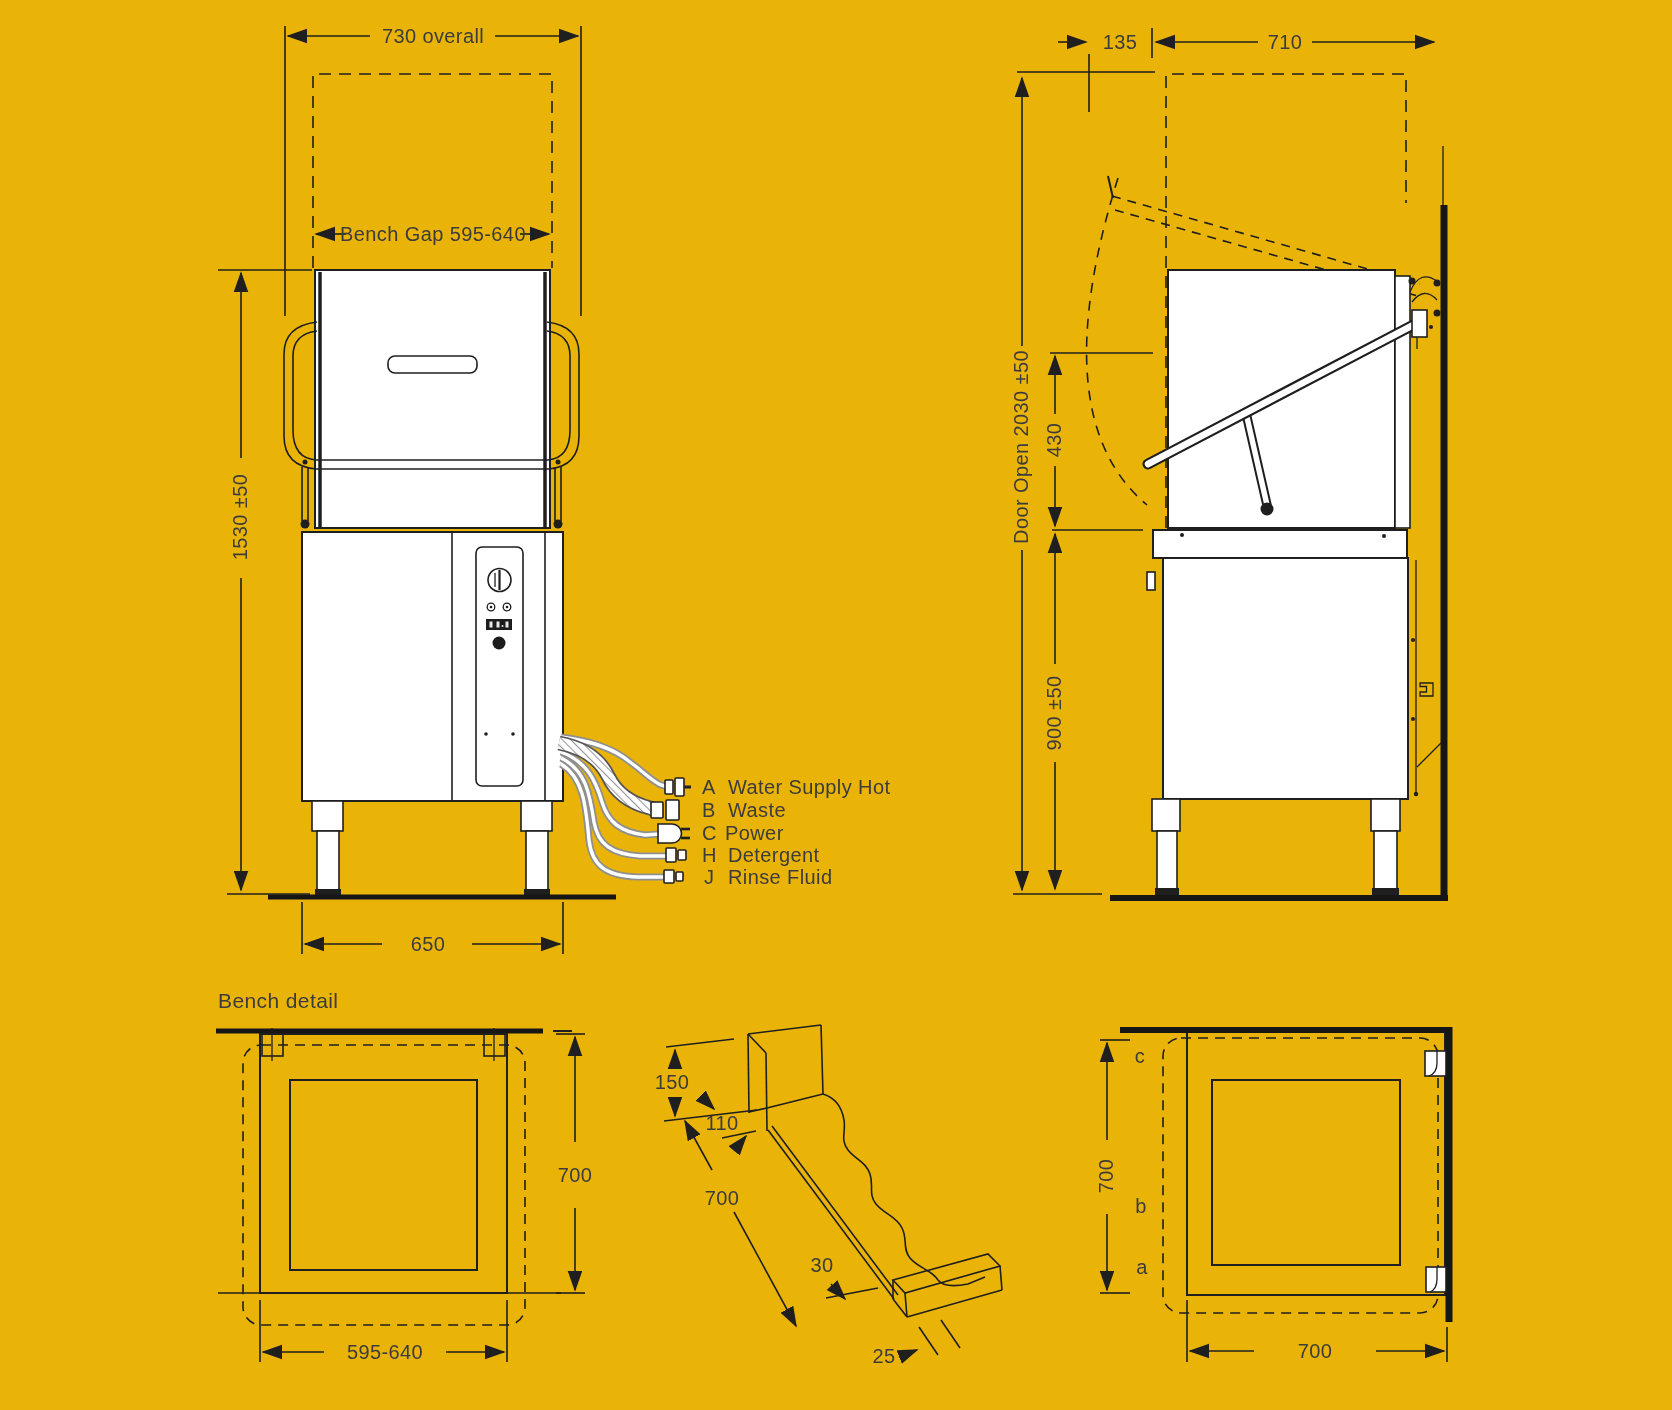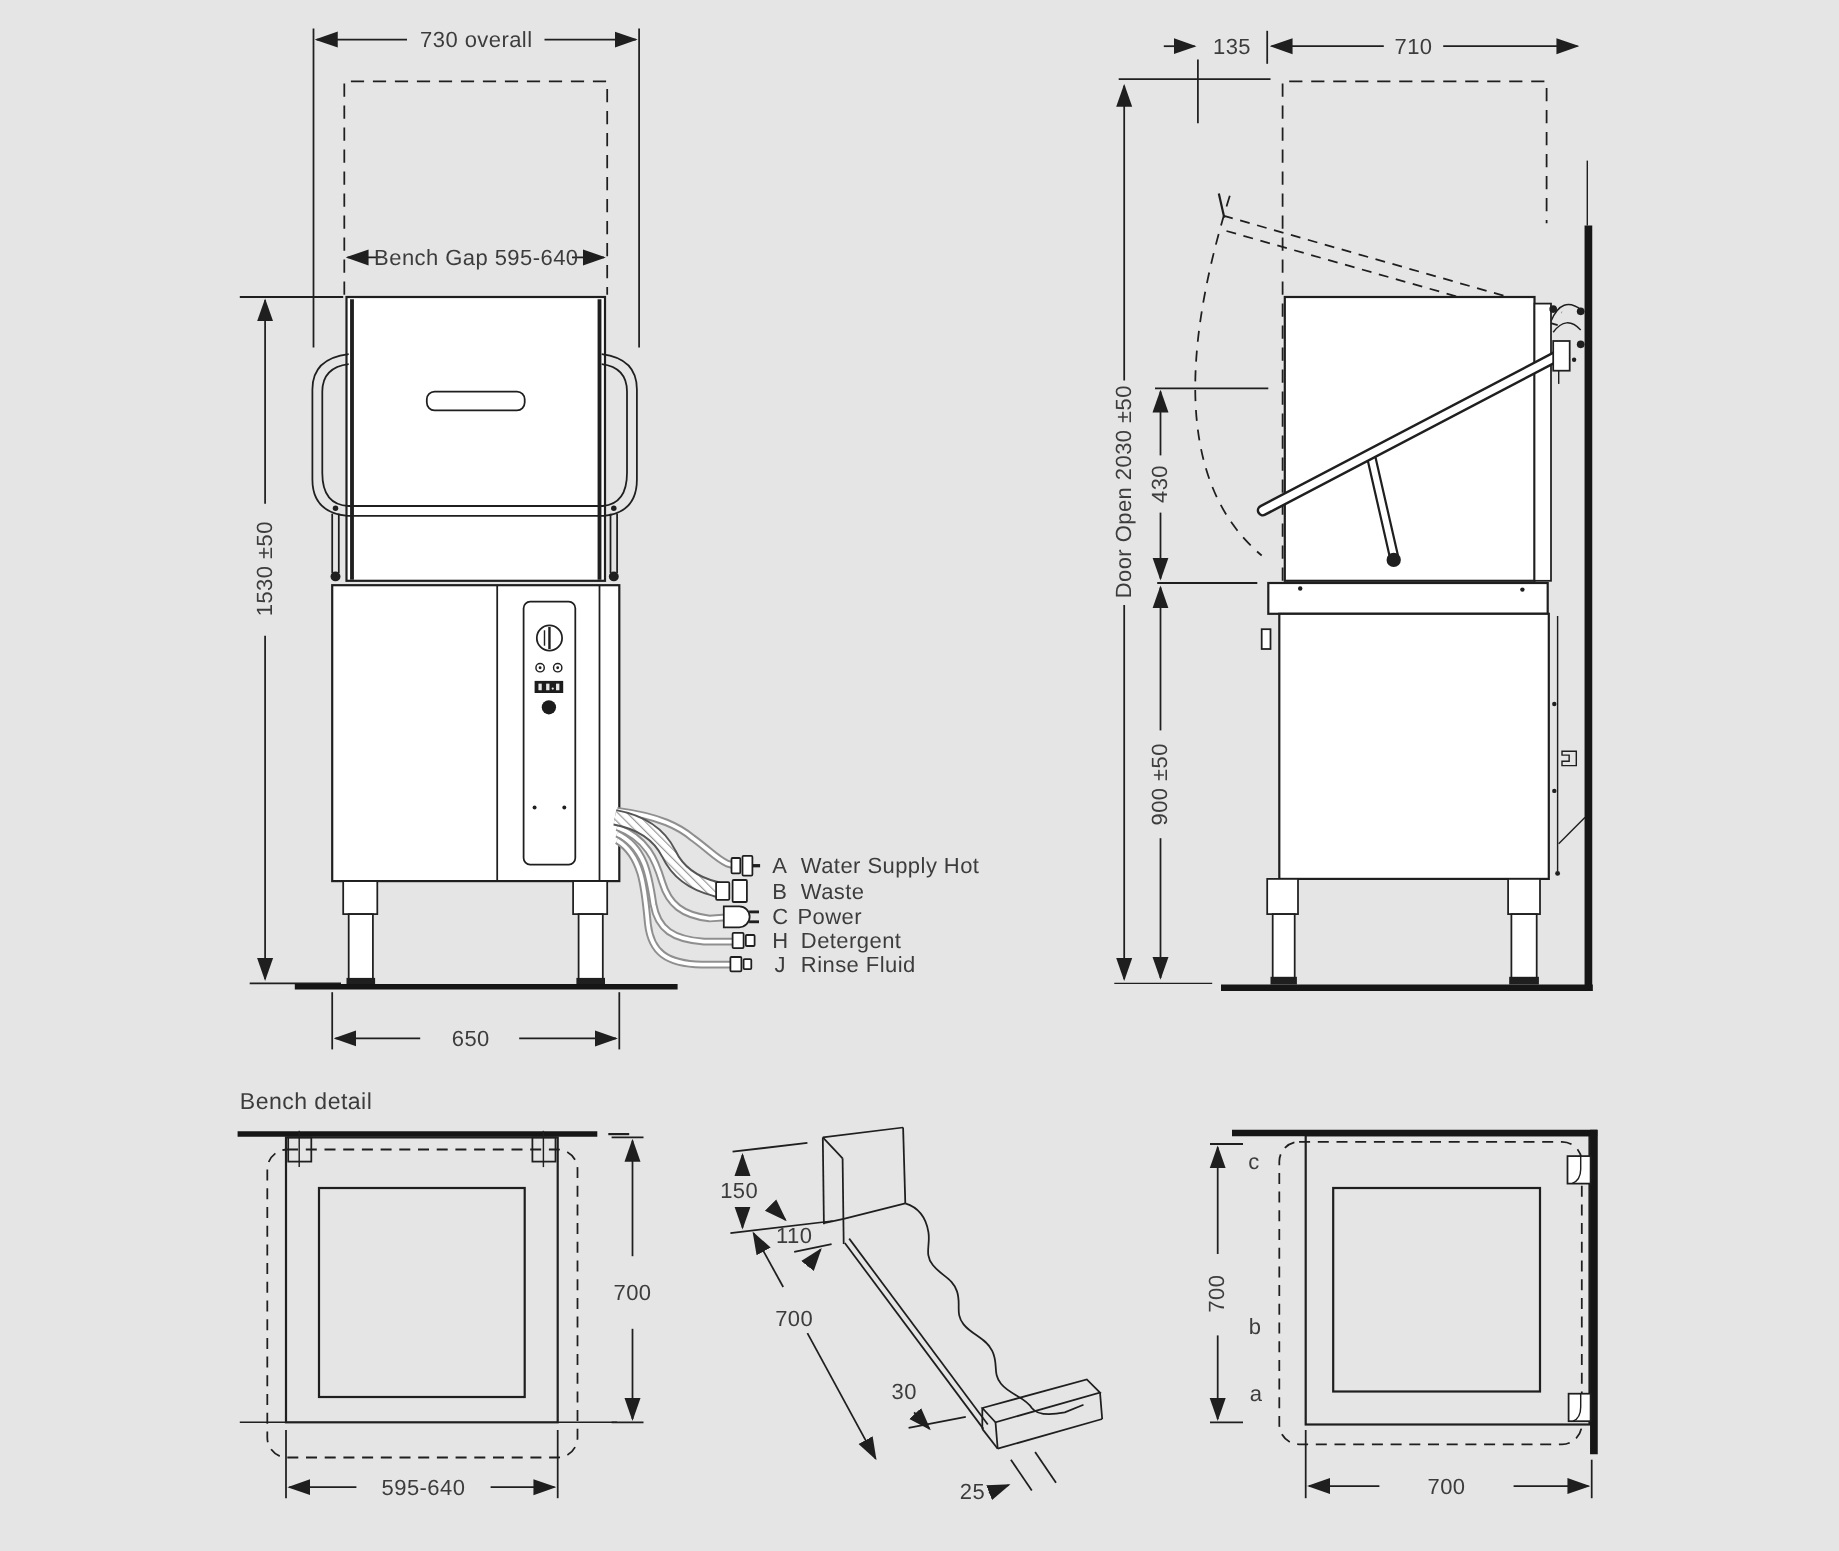--- a/index.html
+++ b/index.html
@@ -1,16 +1,16 @@
 <!DOCTYPE html>
 <html><head>
 <meta charset="utf-8">
 <style>
   html,body{margin:0;padding:0;background:#fff;}
-  .stage{position:relative;width:1672px;height:1410px;background:#e5e5e5;}
+  .stage{position:relative;width:1672px;height:1410px;background:#eab308;}
   svg{display:block;}
   svg text{font-family:"Liberation Sans",sans-serif;font-size:20px;fill:#3c3c3c;letter-spacing:.4px;}
   svg .t21{font-size:21px;}
   svg .mid{text-anchor:middle;}
   .s{stroke:#1f1f1f;stroke-width:1.6;fill:none;}
   .s2{stroke:#1f1f1f;stroke-width:2;fill:none;}
   .sw{stroke:#1f1f1f;stroke-width:2;fill:#fff;}
   .sw1{stroke:#1f1f1f;stroke-width:1.6;fill:#fff;}
   .thn{stroke:#1f1f1f;stroke-width:1.3;fill:none;}
   .thk{stroke:#161616;stroke-width:5;fill:none;}

